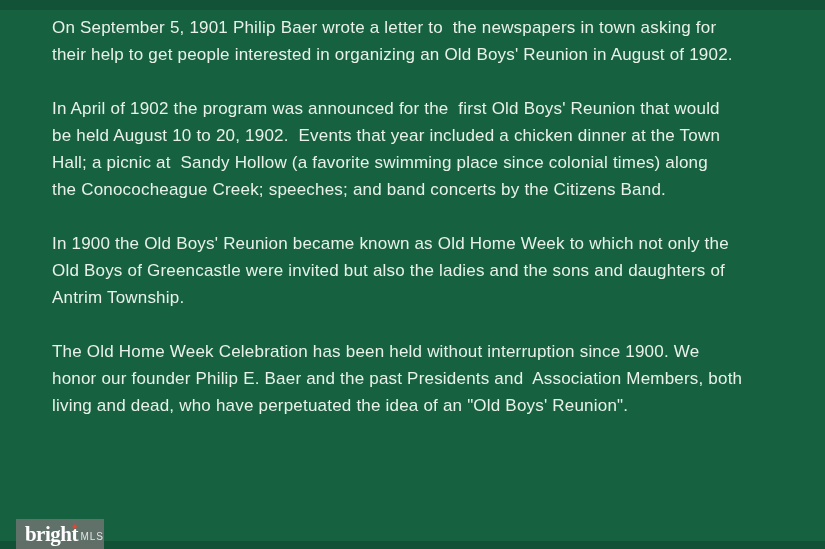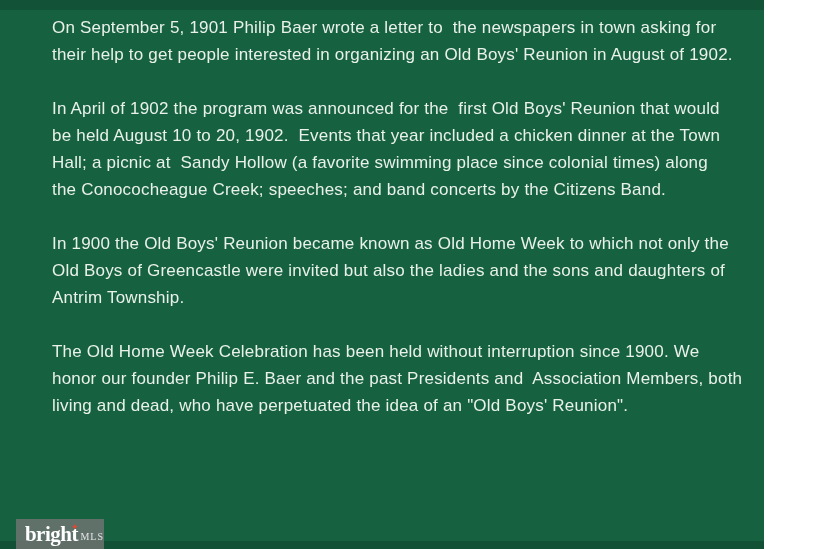--- a/index.html
+++ b/index.html
@@ -4,21 +4,21 @@
 <style>
   html, body {
     margin: 0;
     padding: 0;
     width: 825px;
     height: 549px;
     overflow: hidden;
   }
   .slide {
     position: relative;
-    width: 764px;
+    width: 825px;
     height: 549px;
     background: var(--background, #166140);
     font-family: "Liberation Sans", "DejaVu Sans", sans-serif;
     box-sizing: border-box;
   }
   .edge {
     position: absolute;
     left: 0;
     width: 100%;
     pointer-events: none;
@@ -61,21 +61,21 @@
     letter-spacing: -0.5px;
   }
   .watermark .spark {
     color: var(--spark, #e2492f);
     font-size: 9px;
     line-height: 1;
     margin-left: -7px;
     margin-top: -14px;
   }
   .watermark .mls {
-    font-family: Liberation Serif, serif;
+    font-family: Liberation Sans, sans-serif;
     font-size: 10px;
     letter-spacing: 1px;
     color: #e3e3e3;
     margin-left: 2px;
     margin-top: 4px;
   }
 </style>
 </head>
 <body>
 

